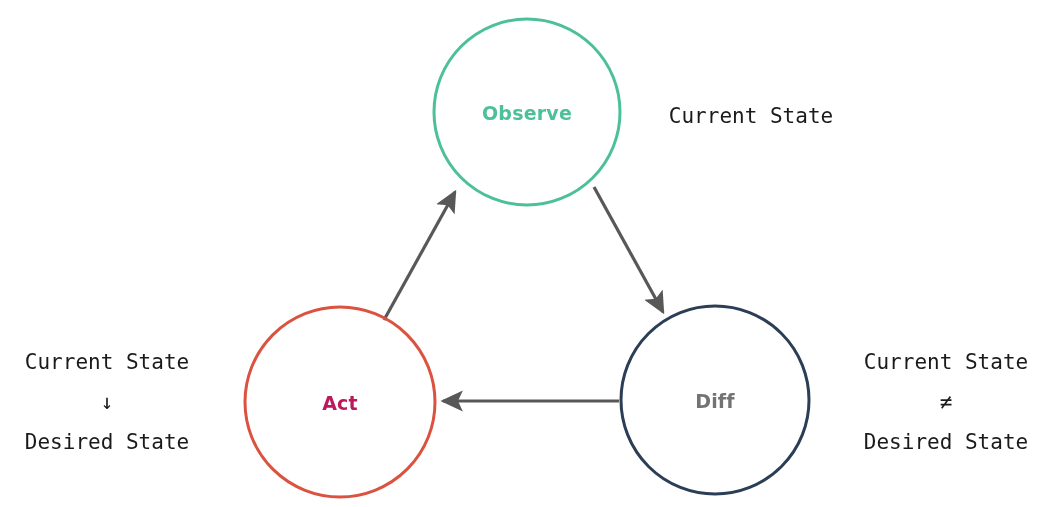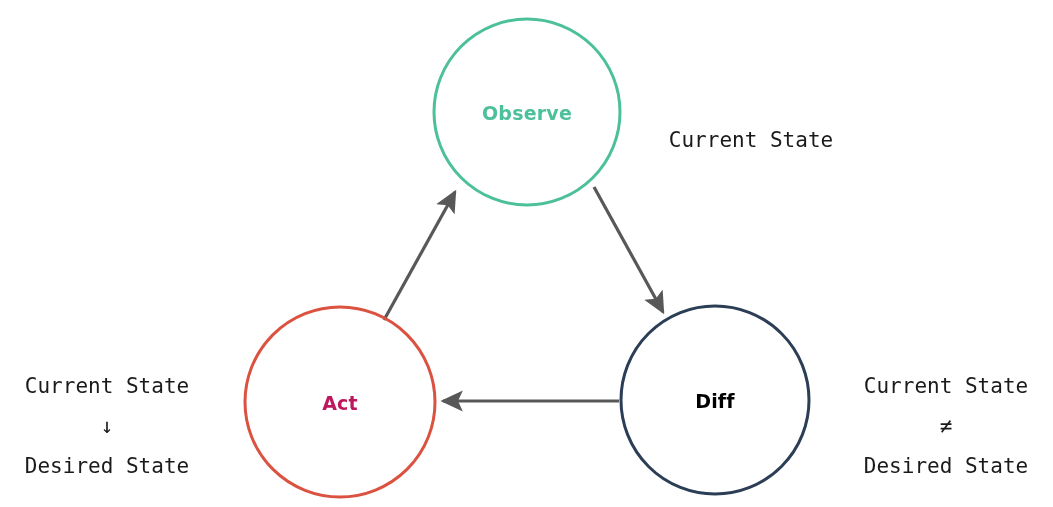--- a/index.html
+++ b/index.html
@@ -38,21 +38,20 @@
   .annotation {
     position: absolute;
     font-family: "DejaVu Sans Mono", "Liberation Mono", monospace;
     font-size: 21px;
     color: #1a1a1a;
     text-align: center;
     white-space: nowrap;
     transform: translate(-50%, -50%);
     line-height: 40px;
     user-select: none;
-    margin-top: 24px;
   }
   .annotation .ann-line {
     display: block;
   }
   .annotation .ann-symbol {
     display: block;
     font-size: 21px;
   }
   .single-line {
     line-height: normal;
@@ -80,21 +79,21 @@
 
     <circle cx="340" cy="402" r="95" fill="none" stroke="#DB5340" stroke-width="3"></circle>
 
     <circle cx="715" cy="400" r="94" fill="none" stroke="#2C3E56" stroke-width="3"></circle>
   </svg>
 
   <div class="node-label" style="left:527px; top:113px; color:#4CBF9B;">Observe</div>
 
   <div class="node-label" style="left:340px; top:403px; color:#be185d;">Act</div>
 
-  <div class="node-label" style="left:715px; top:401px; color:#000000;">Diff</div>
+  <div class="node-label" style="left:715px; top:401px; color:#737373;">Diff</div>
 
   <div class="annotation single-line" style="left:751px; top:116px;">
     <span class="ann-line">Current State</span>
   </div>
 
   <div class="annotation" style="left:107px; top:402px;">
     <span class="ann-line">Current State</span>
     <span class="ann-symbol">↓</span>
     <span class="ann-line">Desired State</span>
   </div>

